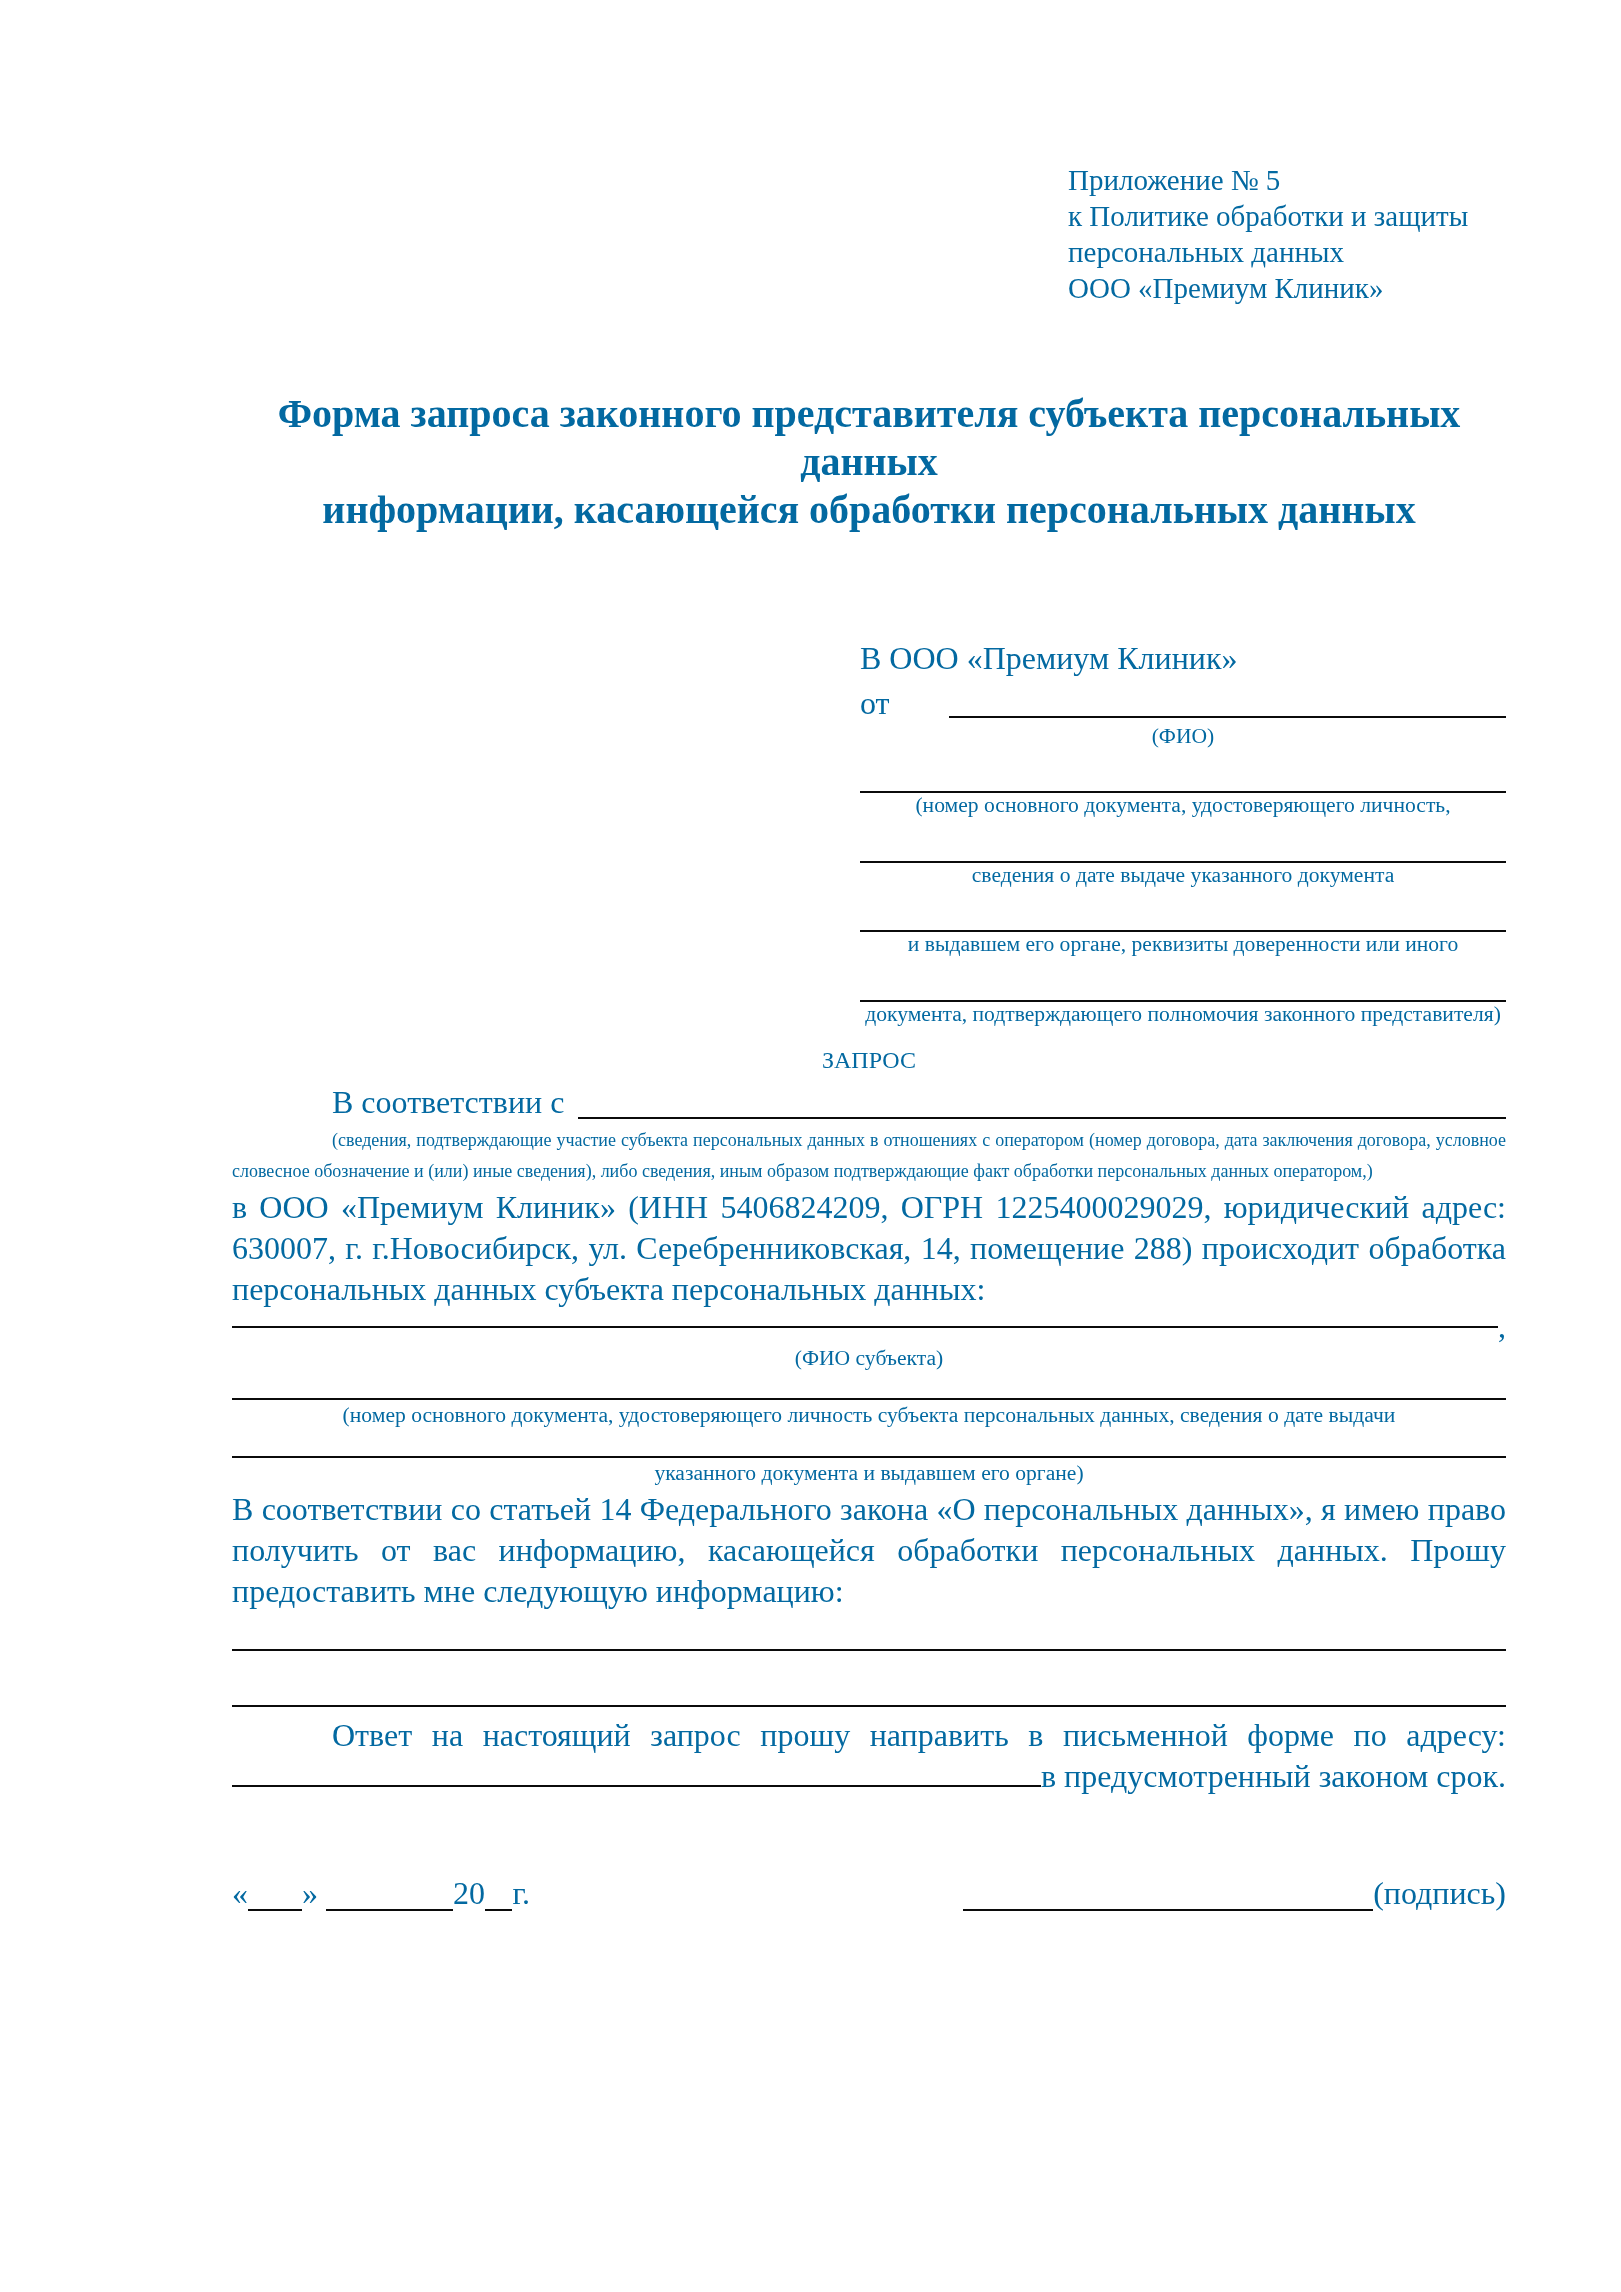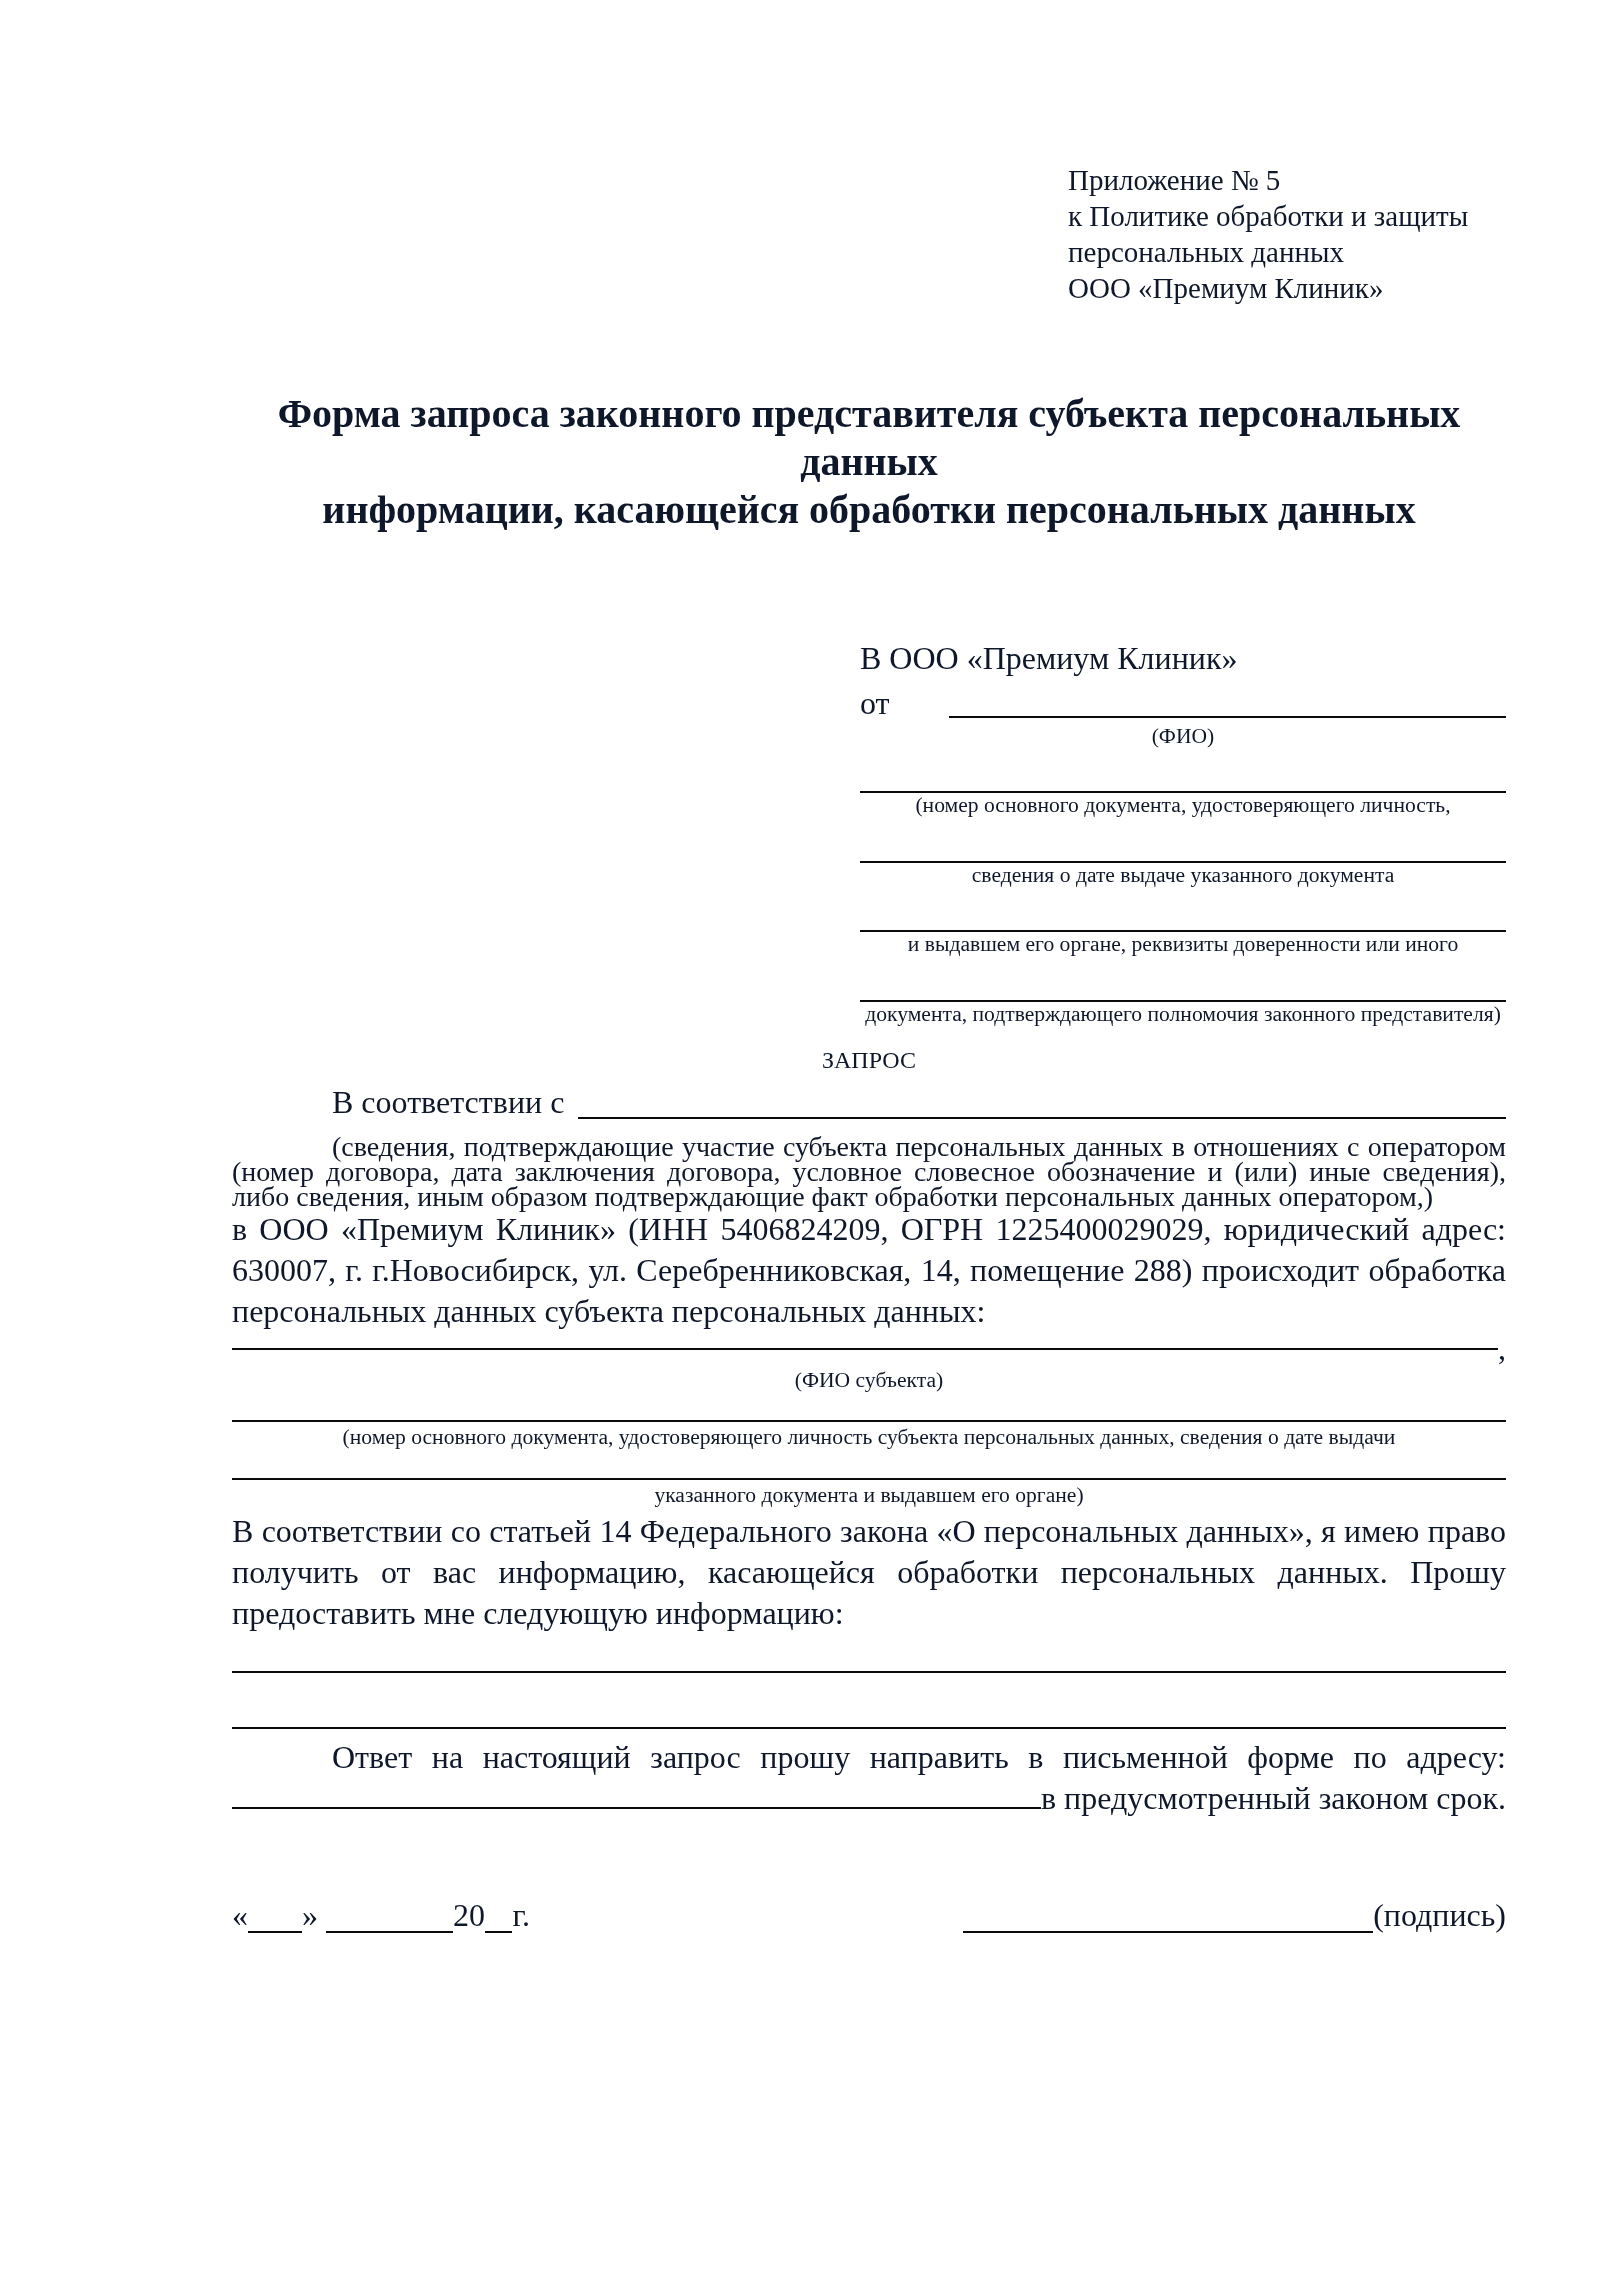--- a/index.html
+++ b/index.html
@@ -2,21 +2,21 @@
 <html><head>
 <meta charset="utf-8">
 <style>
   * { margin: 0; padding: 0; box-sizing: border-box; }
   html, body { background: #ffffff; }
   .page {
     position: relative;
     width: 1621px;
     height: 2293px;
     background: #ffffff;
-    color: #0f172a;
+    color: #0369a1;
     font-family: "Liberation Serif", "DejaVu Serif", serif;
     overflow: hidden;
     text-decoration: underline;
   }
   .content {
     position: absolute;
     left: 232px;
     top: 0;
     width: 1274px;
     padding-top: 162px;
@@ -46,23 +46,23 @@
   .from-label { line-height: 41px; }
   .from-fill { flex: 1; height: 35px; border-bottom: 2.9px solid #0b0b0b; margin-left: 11.8px; }
   .cap { font-size: 21.6px; line-height: 25.5px; text-align: center; }
   .addr-blank { height: 0; border-top: 2.9px solid #0b0b0b; margin-top: 42px; }
 
   
   .heading { margin-top: 13.7px; font-size: 24px; line-height: 39px; text-align: center; }
   .intro-row { display: flex; margin-top: 2px; padding-left: 100px; font-size: 32px; line-height: 41px; }
   .intro-fill { flex: 1; height: 37px; border-bottom: 2.9px solid #0b0b0b; margin-left: 13.7px; }
   .smallcap {
-    margin-top: 11px;
-    font-size: 28px;
-    line-height: 25px;
+    margin-top: 2px;
+    font-size: 18px;
+    line-height: 31px;
     text-align: justify;
     text-indent: 100px;
   }
   .para { font-size: 32px; line-height: 41px; text-align: justify; }
 
   .comma-row { display: flex; font-size: 32px; line-height: 33px; }
   .comma-fill { flex: 1; height: 17.6px; border-bottom: 2.9px solid #0b0b0b; }
 
   .full-blank { height: 0; border-top: 2.9px solid #0b0b0b; }
   .mt-line2 { margin-top: 26.5px; }

